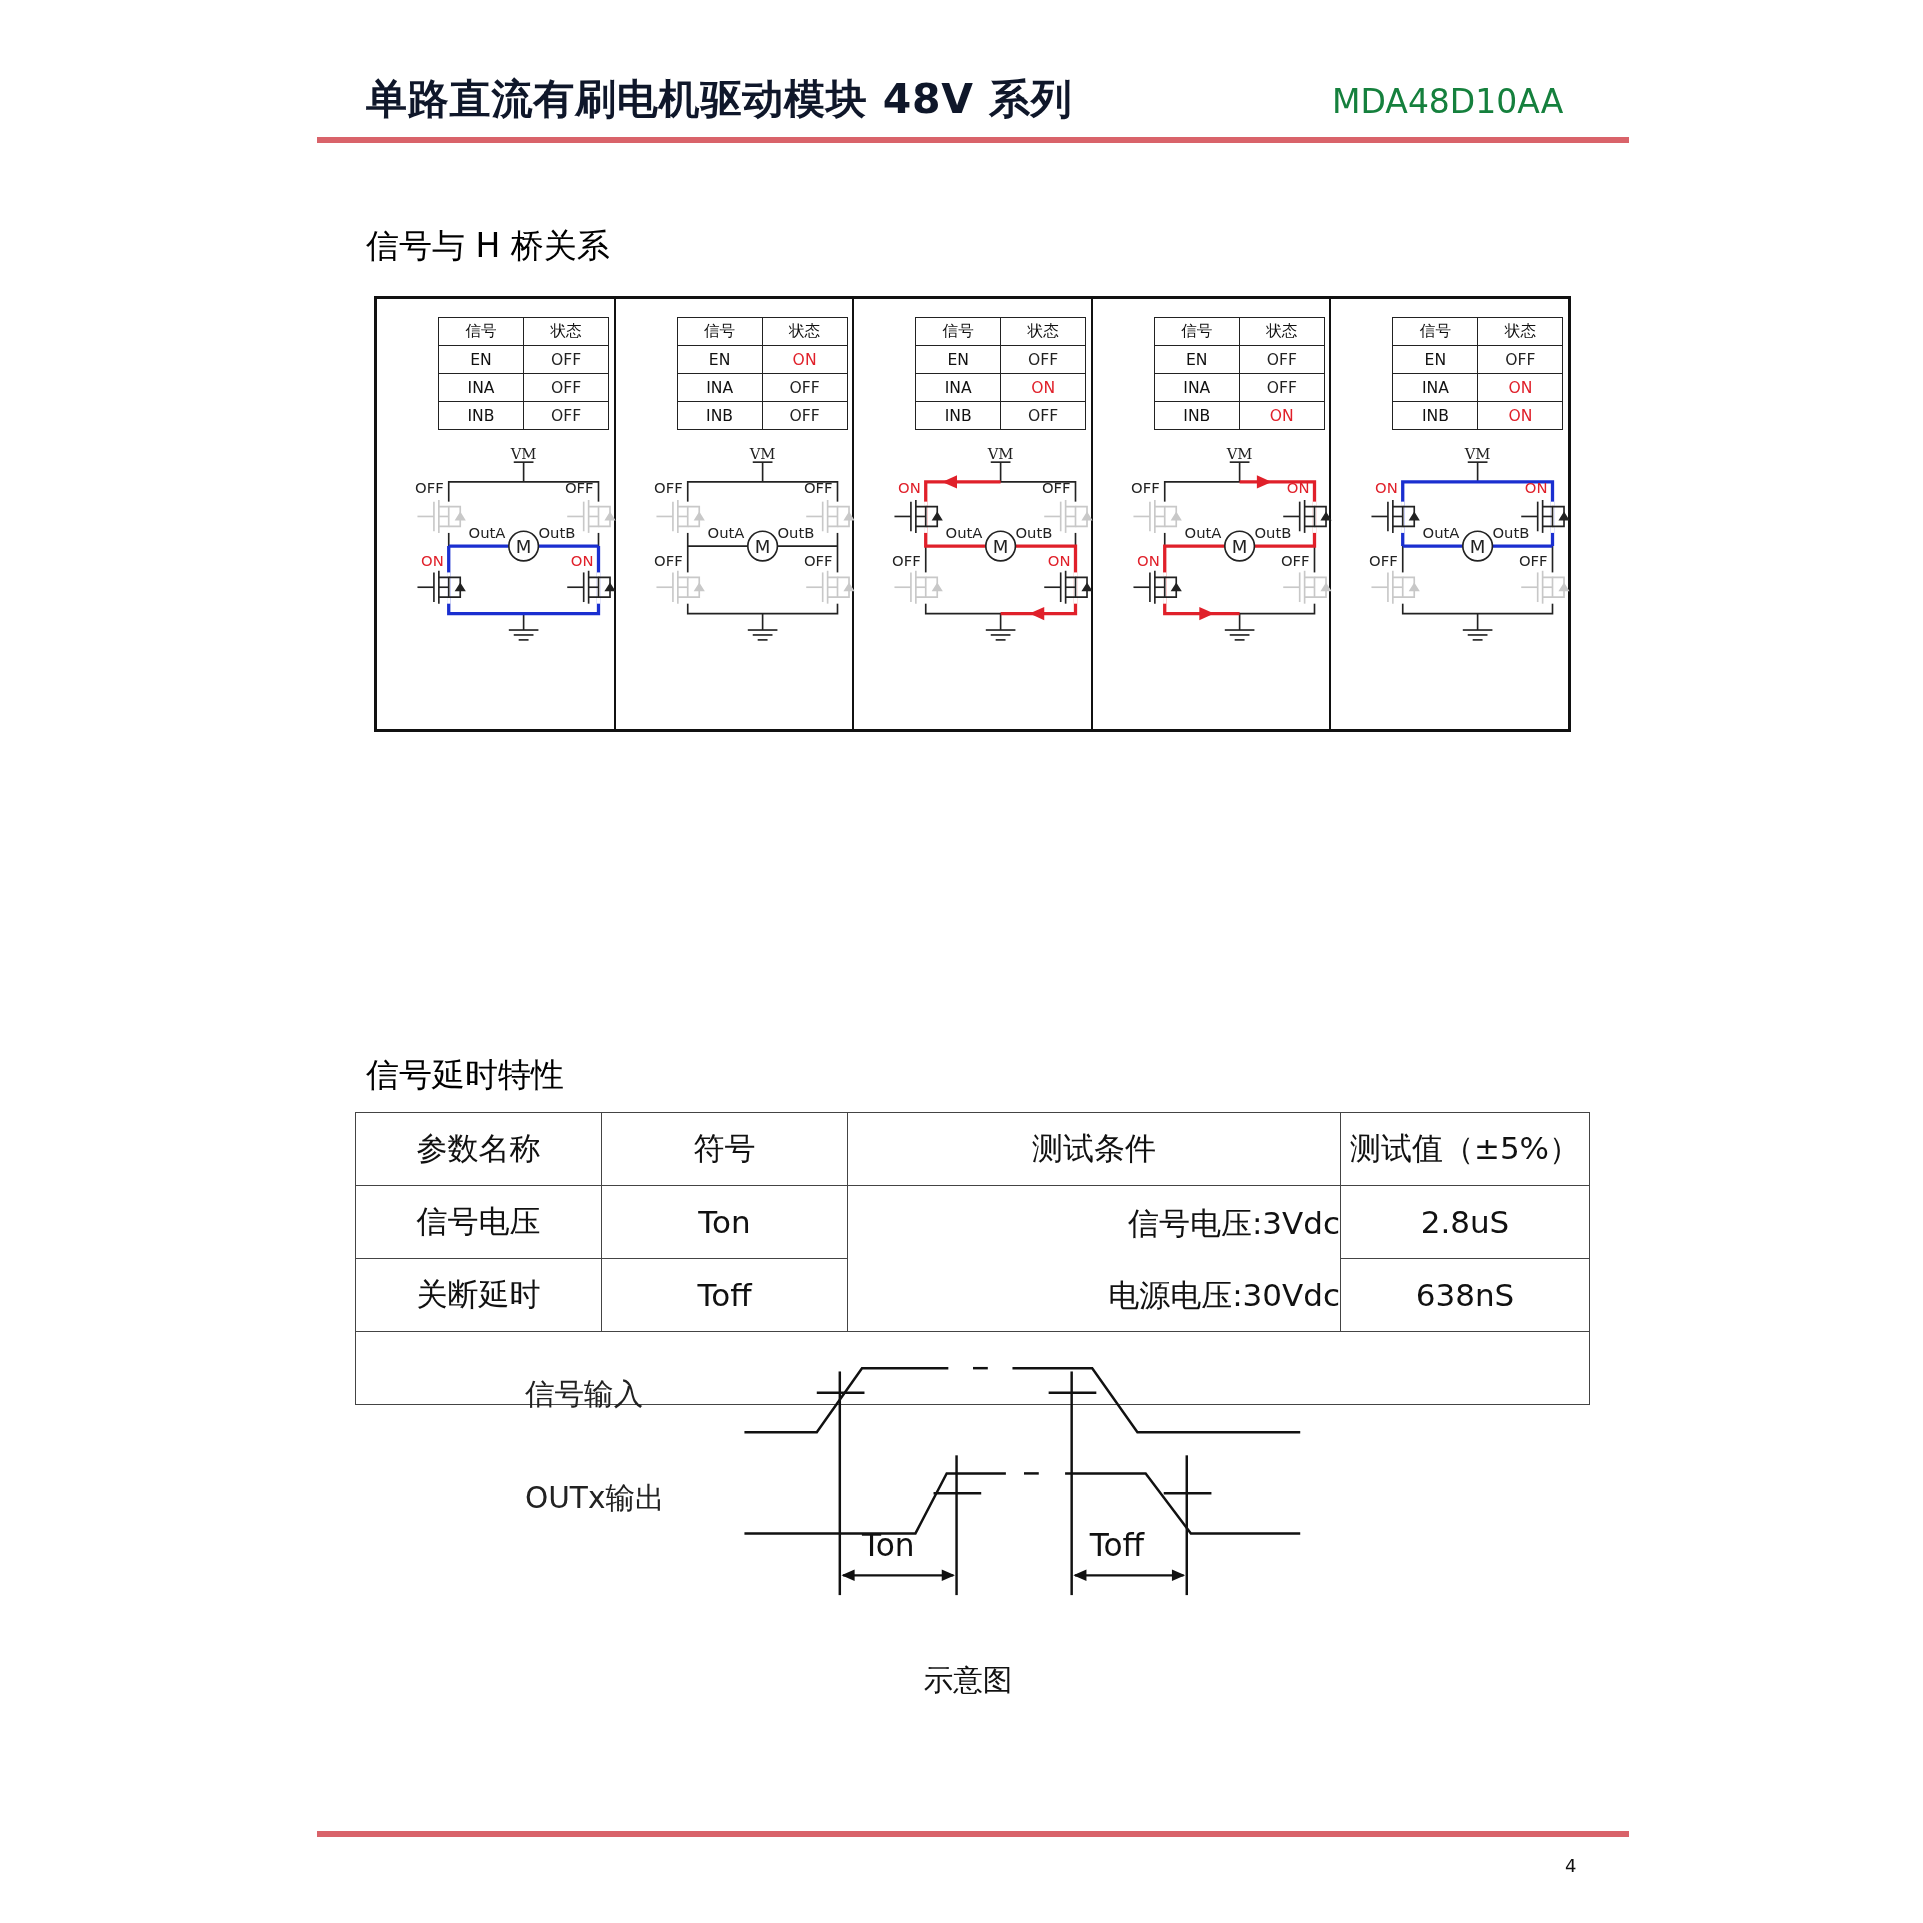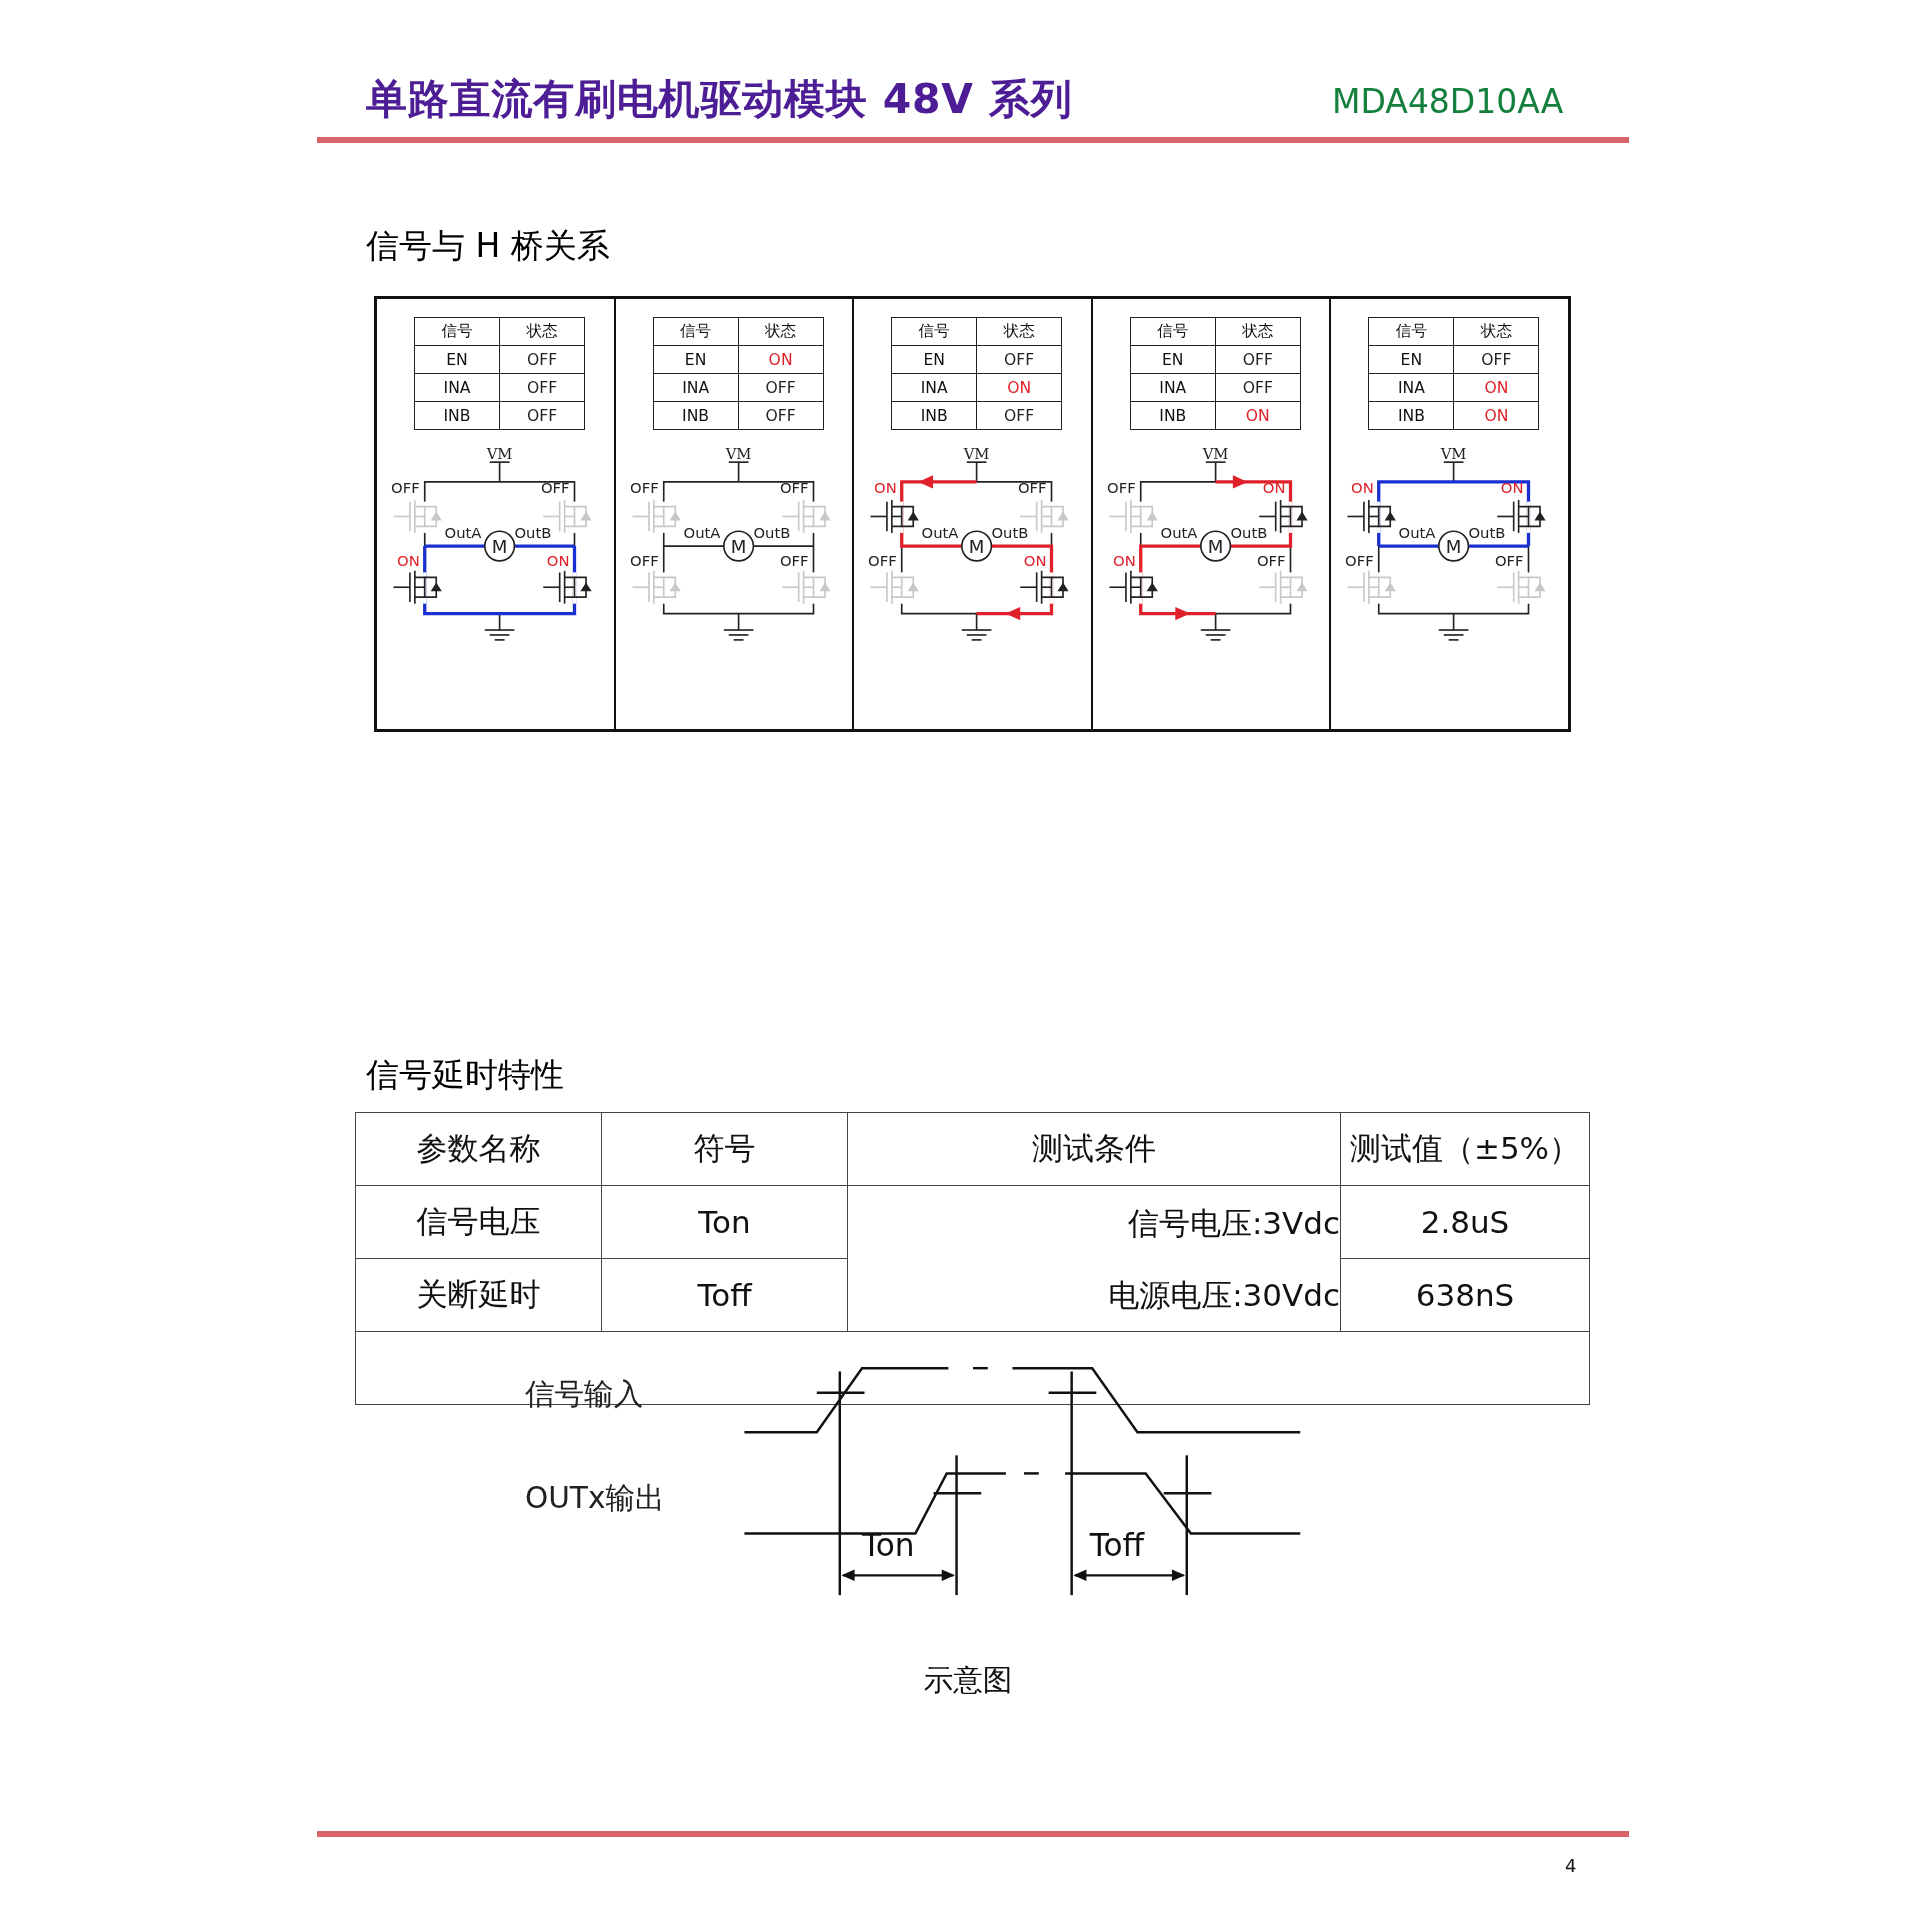--- a/index.html
+++ b/index.html
@@ -1,29 +1,29 @@
 <!DOCTYPE html>
 <html style="font-size:13px"><head>
 <meta charset="utf-8">
 <style>
   html, body { margin:0; padding:0; background:#ffffff; }
   body { width:1924px; height:1924px; position:relative; overflow:hidden;
          font-family:"DejaVu Sans","Liberation Sans",sans-serif; color:#111; }
   .abs { position:absolute; }
 
   
-  .doc-title { left:366px; top:72px; font-size:41px; font-weight:bold; letter-spacing:0.8px; color:#4c1d95; white-space:nowrap; }
+  .doc-title { left:366px; top:72px; font-size:41px; font-weight:bold; letter-spacing:0.8px; color:#0f172a; white-space:nowrap; }
   .model { left:1332px; top:82px; font-size:33px; color:#15803d; white-space:nowrap; }
   .rule { left:317px; width:1312px; height:5.8px; background:#d9636a; }
 
   .section-title { font-size:33px; color:#000000; white-space:nowrap; }
 
   
   .hb-frame { left:374px; top:296px; width:1197px; height:436px; border:3.3px solid #111; box-sizing:border-box; display:flex; }
-  .hb-panel { flex:1; position:relative; border-right:2.5px solid #111; }
+  .hb-panel { flex:1; position:relative; border-right:2.5px solid #111;margin-left:24px; }
   .hb-panel:last-child { border-right:none; }
   .sig-table { position:absolute; left:37px; top:18px; width:171px; border-collapse:collapse; font-size:15.6px; }
   .sig-table td { border:1.6px solid #222; height:27px; text-align:center; padding:0; }
   .on  { color:#e0202a; }
   .off { color:#222; }
   .hb-svg { position:absolute; left:0; top:140px; width:237px; height:280px; }
 
   
   .delay-table { left:355px; top:1112px; width:1235px; border-collapse:collapse; font-size:31px; }
   .delay-table td { border:1.6px solid #444; height:72px; text-align:center; padding:0;margin-top:36px; }

